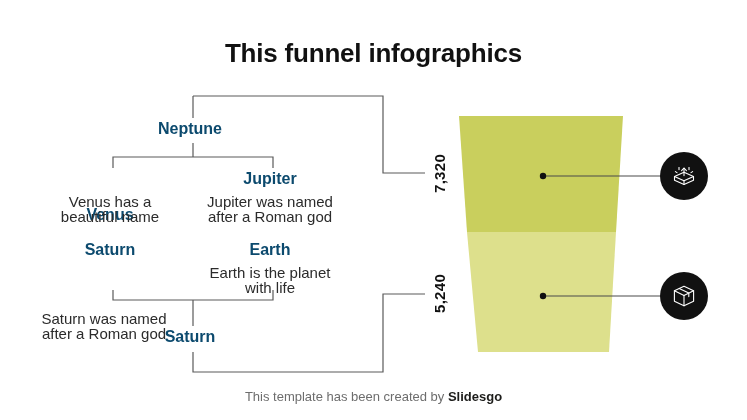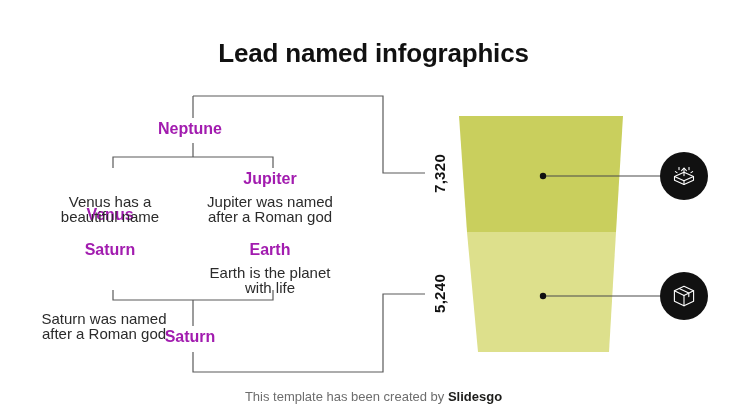--- a/index.html
+++ b/index.html
@@ -43,21 +43,21 @@
     top: 0;
     width: 440px;
     height: 400px;
   }
 
   .node-title {
     position: absolute;
     text-align: center;
     font-size: 16px;
     font-weight: bold;
-    color: #a21caf;
+    color: #0c4a6e;
     white-space: nowrap;
   }
   .node-desc {
     position: absolute;
     text-align: center;
     font-size: 15px;
     line-height: 15px;
     color: #2b2b2b;
   }
 
@@ -132,21 +132,21 @@
     font-size: 13px;
     color: #6d6d6d;
   }
   .footer b { color: #1d1d1b; }
 </style>
 </head>
 <body>
 
 <div id="slide">
 
-  <div class="title">Lead named infographics</div>
+  <div class="title">This funnel infographics</div>
 
   <div class="tree">
 
     <svg class="connectors" viewBox="0 0 440 400" width="440" height="400" xmlns="http://www.w3.org/2000/svg">
       <g fill="none" stroke="#5a5a5a" stroke-width="1.2">
 
         <path d="M193,96 L383,96 L383,173 L425,173"></path>
 
         <path d="M193,96 L193,118"></path>
 

